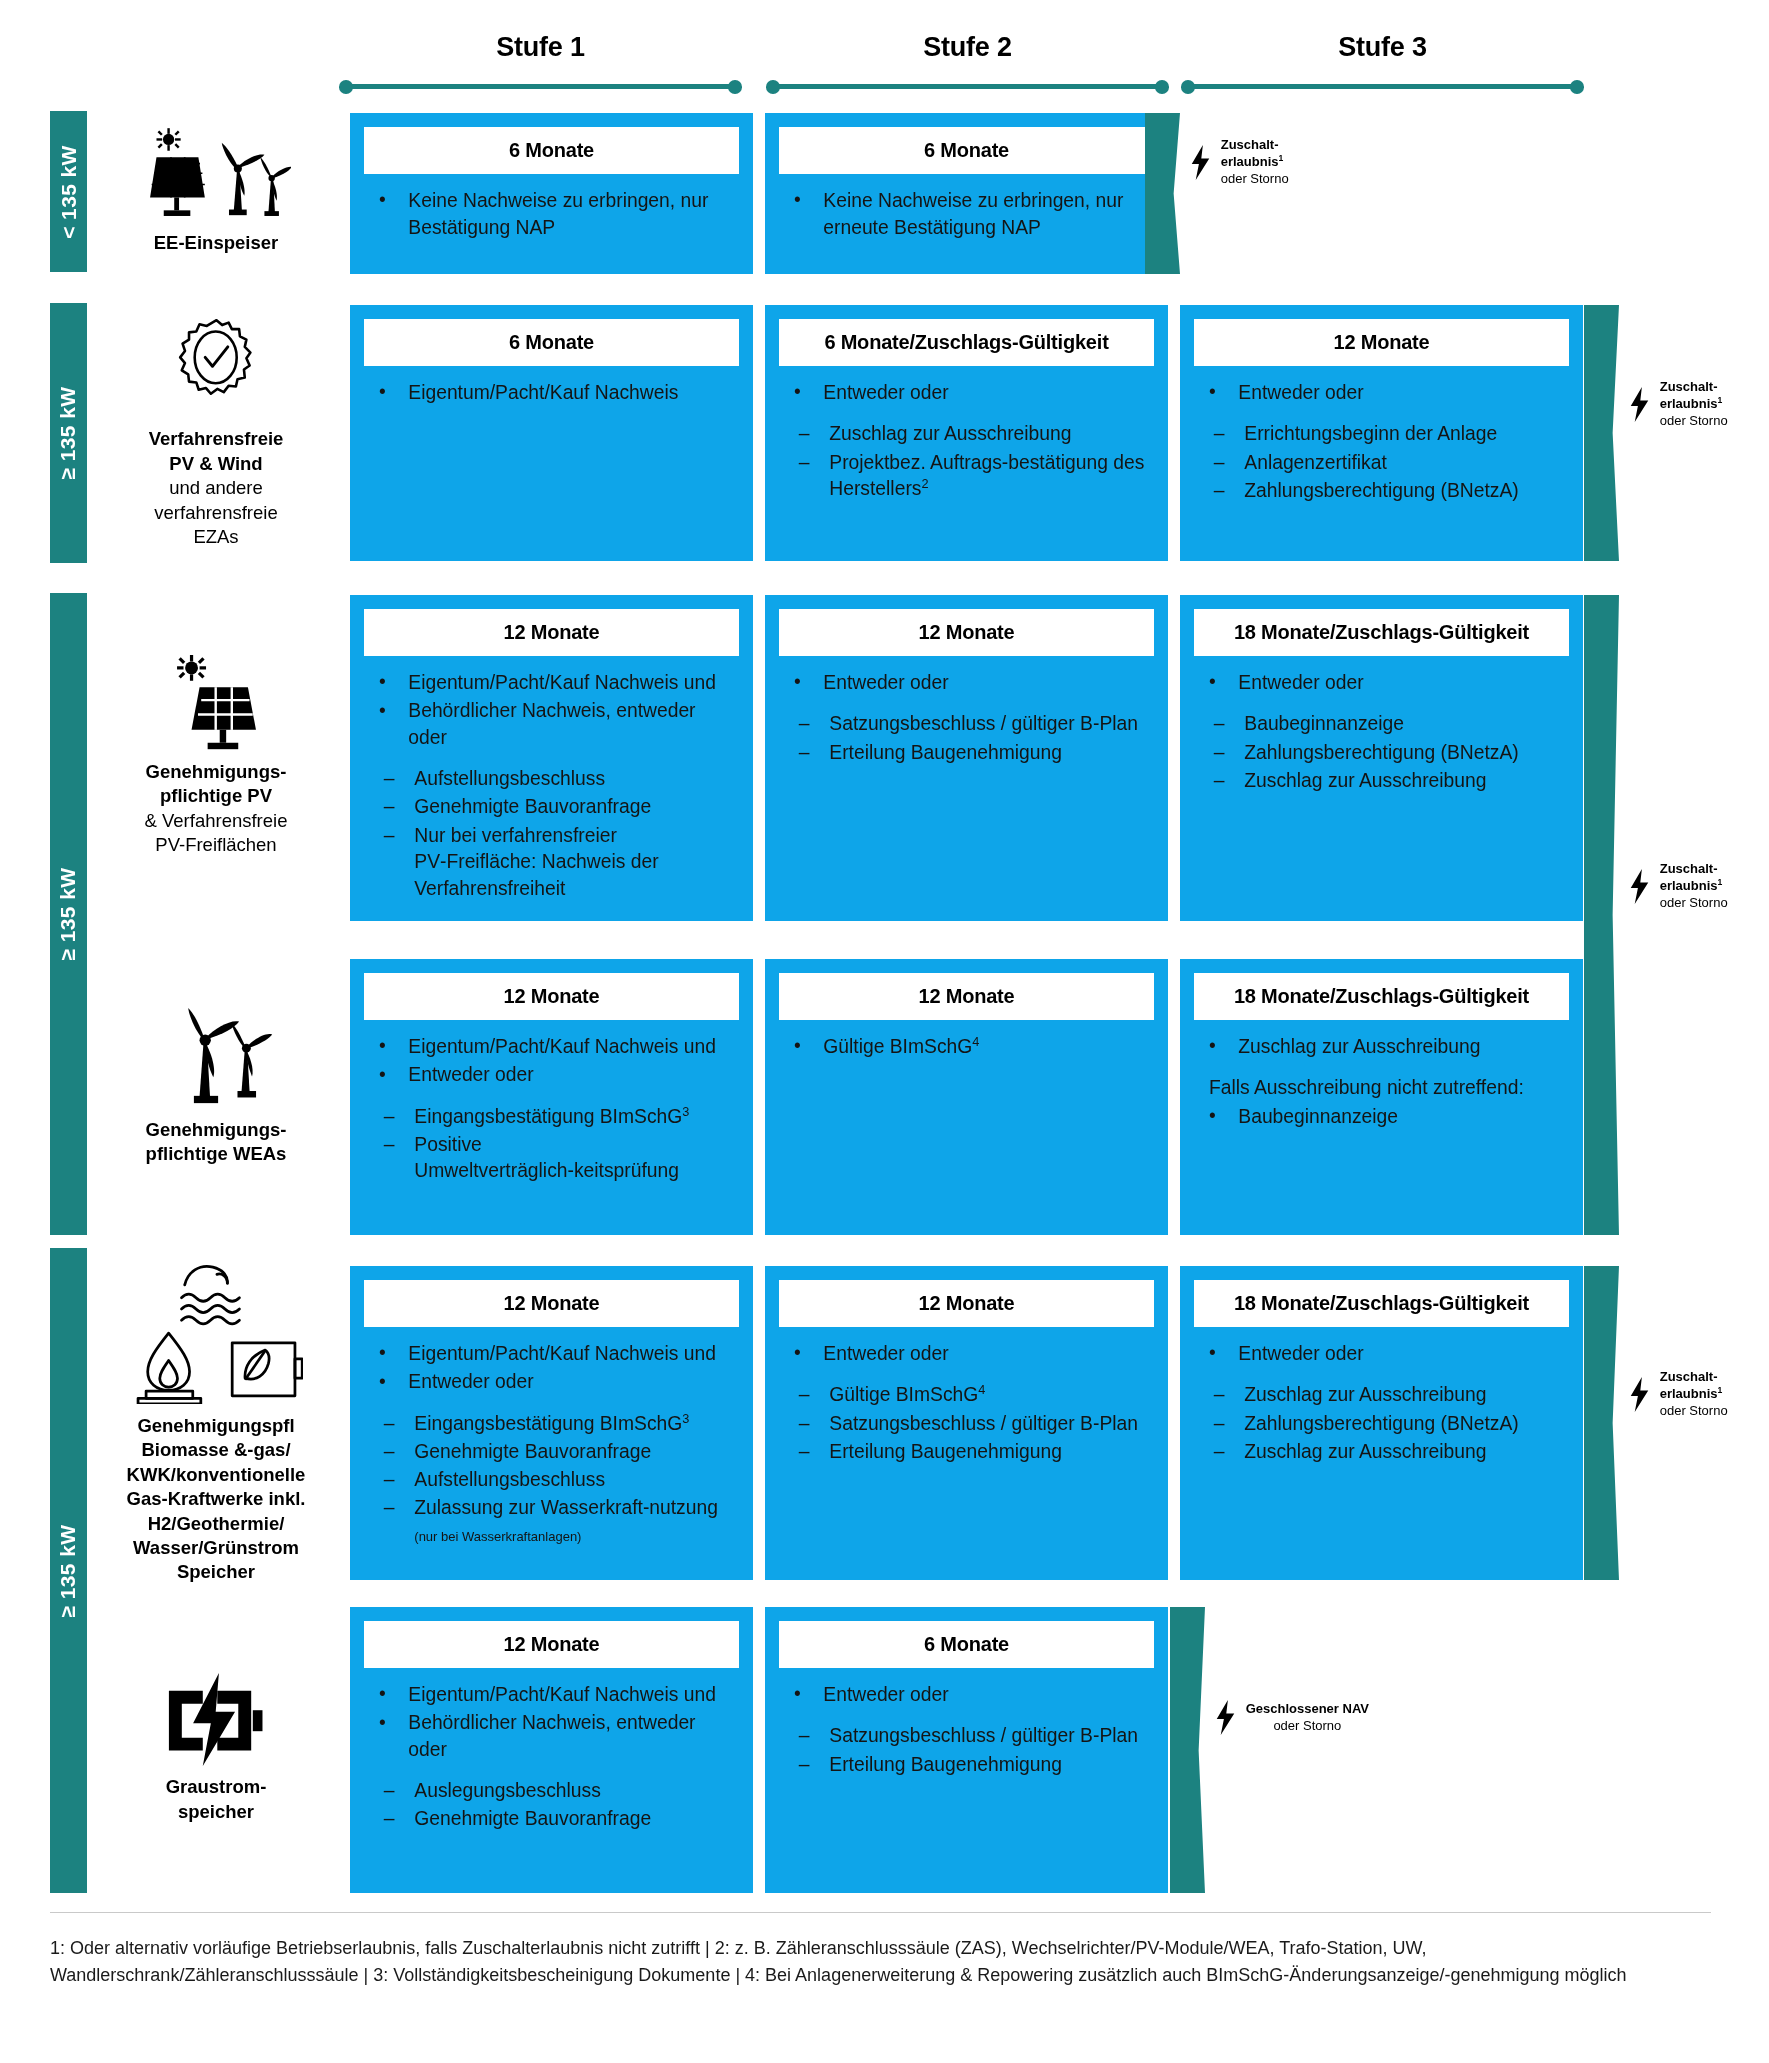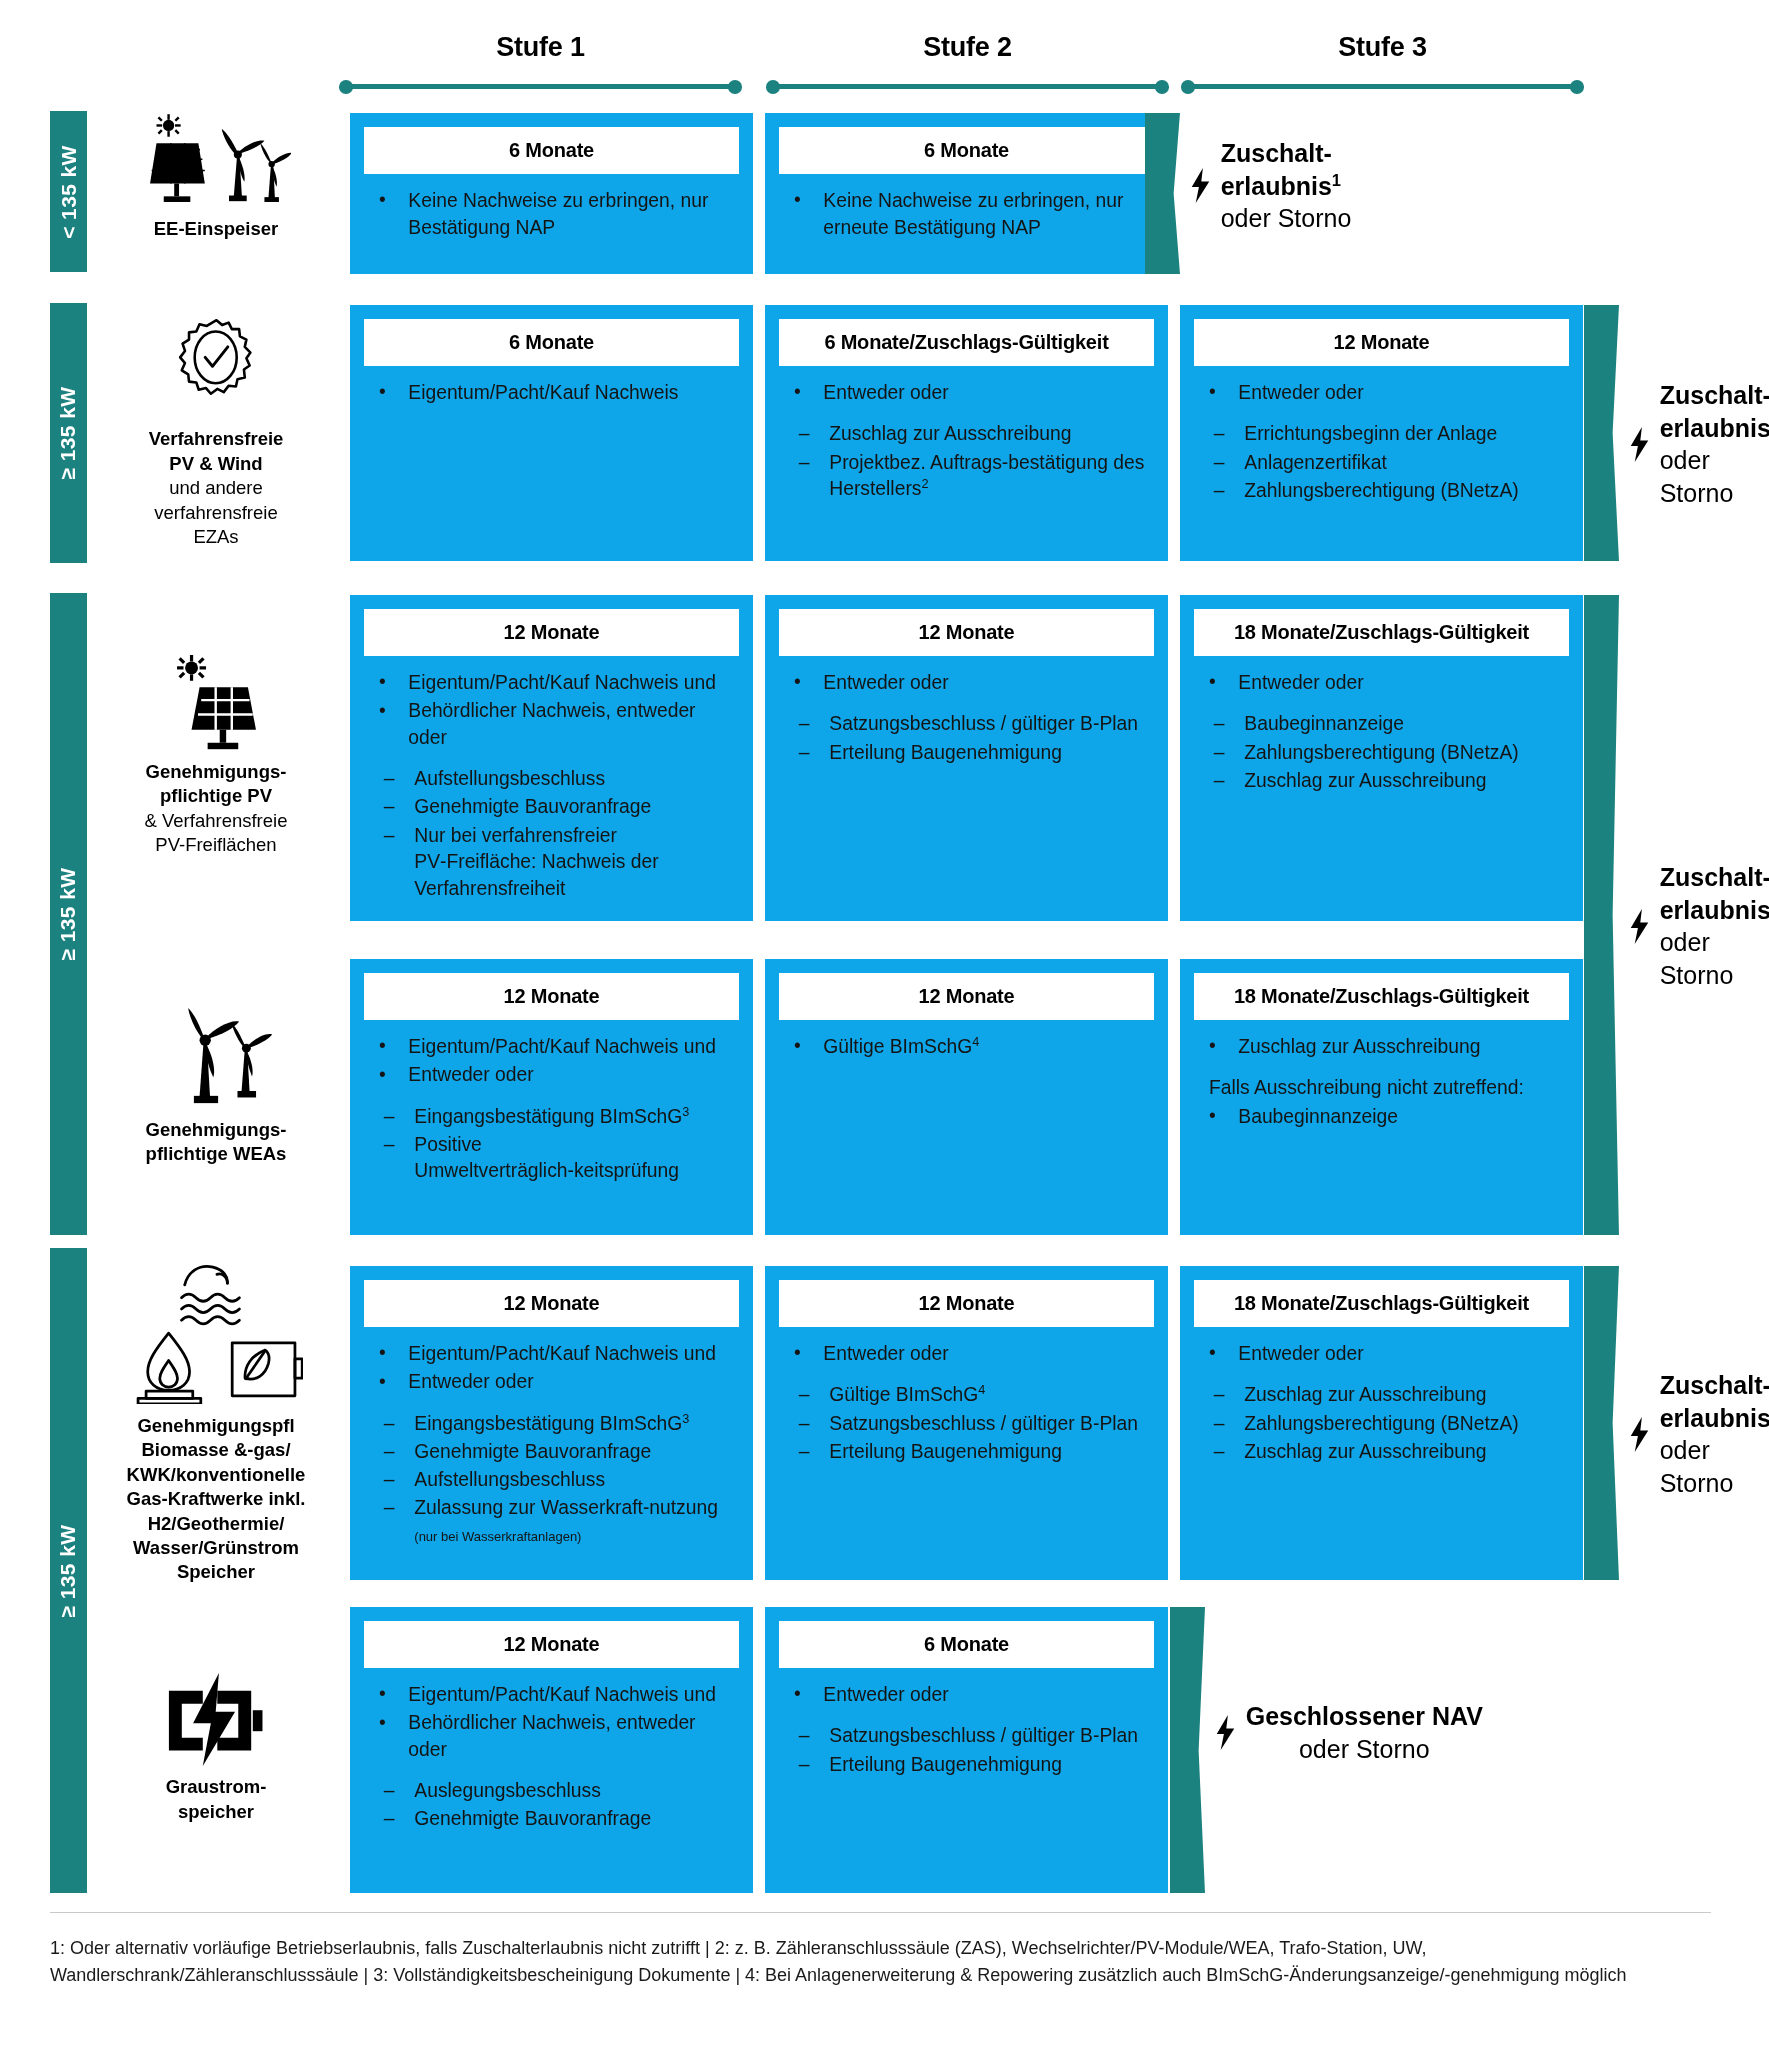--- a/index.html
+++ b/index.html
@@ -180,21 +180,21 @@
     left: 45px;
     display: flex;
     align-items: center;
   }
   .bolt {
     width: 21px;
     flex: 0 0 21px;
     margin-right: 9.7px;
   }
   .outcome-label {
-    font-size: 25px;
+    font-size: 13px;
     line-height: 1.3;
     color: #000;
   }
   .outcome-label .t1 { font-weight: bold; display: block; }
   .outcome-label .t2 { font-weight: normal; display: block; }
 
   
   .footnotes {
     position: absolute;
     left: 50px;
@@ -251,21 +251,21 @@
   <div class="kw-bar" style="top:303px;height:260px;">
     <span>≥ 135 kW</span>
   </div>
   <div class="kw-bar" style="top:593px;height:642px;">
     <span>≥ 135 kW</span>
   </div>
   <div class="kw-bar" style="top:1248px;height:645px;">
     <span>≥ 135 kW</span>
   </div>
 
-  <div class="category" style="top:97px;height:161px;">
+  <div class="category" style="top:111px;height:161px;">
     <svg class="cat-icon" width="149" height="93" viewBox="0 0 185 115">
       <g fill="#000">
         <circle cx="33" cy="14" r="7"></circle>
         <rect x="31.5" y="0" width="3" height="7"></rect>
           <rect x="31.5" y="21" width="3" height="7"></rect>
         <rect x="18" y="12.5" width="7" height="3"></rect>
           <rect x="41" y="12.5" width="7" height="3"></rect>
         <rect x="21" y="3" width="3" height="6" transform="rotate(-45 22.5 6)"></rect>
         <rect x="42" y="3" width="3" height="6" transform="rotate(45 43.5 6)"></rect>
         <rect x="21" y="19" width="3" height="6" transform="rotate(45 22.5 22)"></rect>

